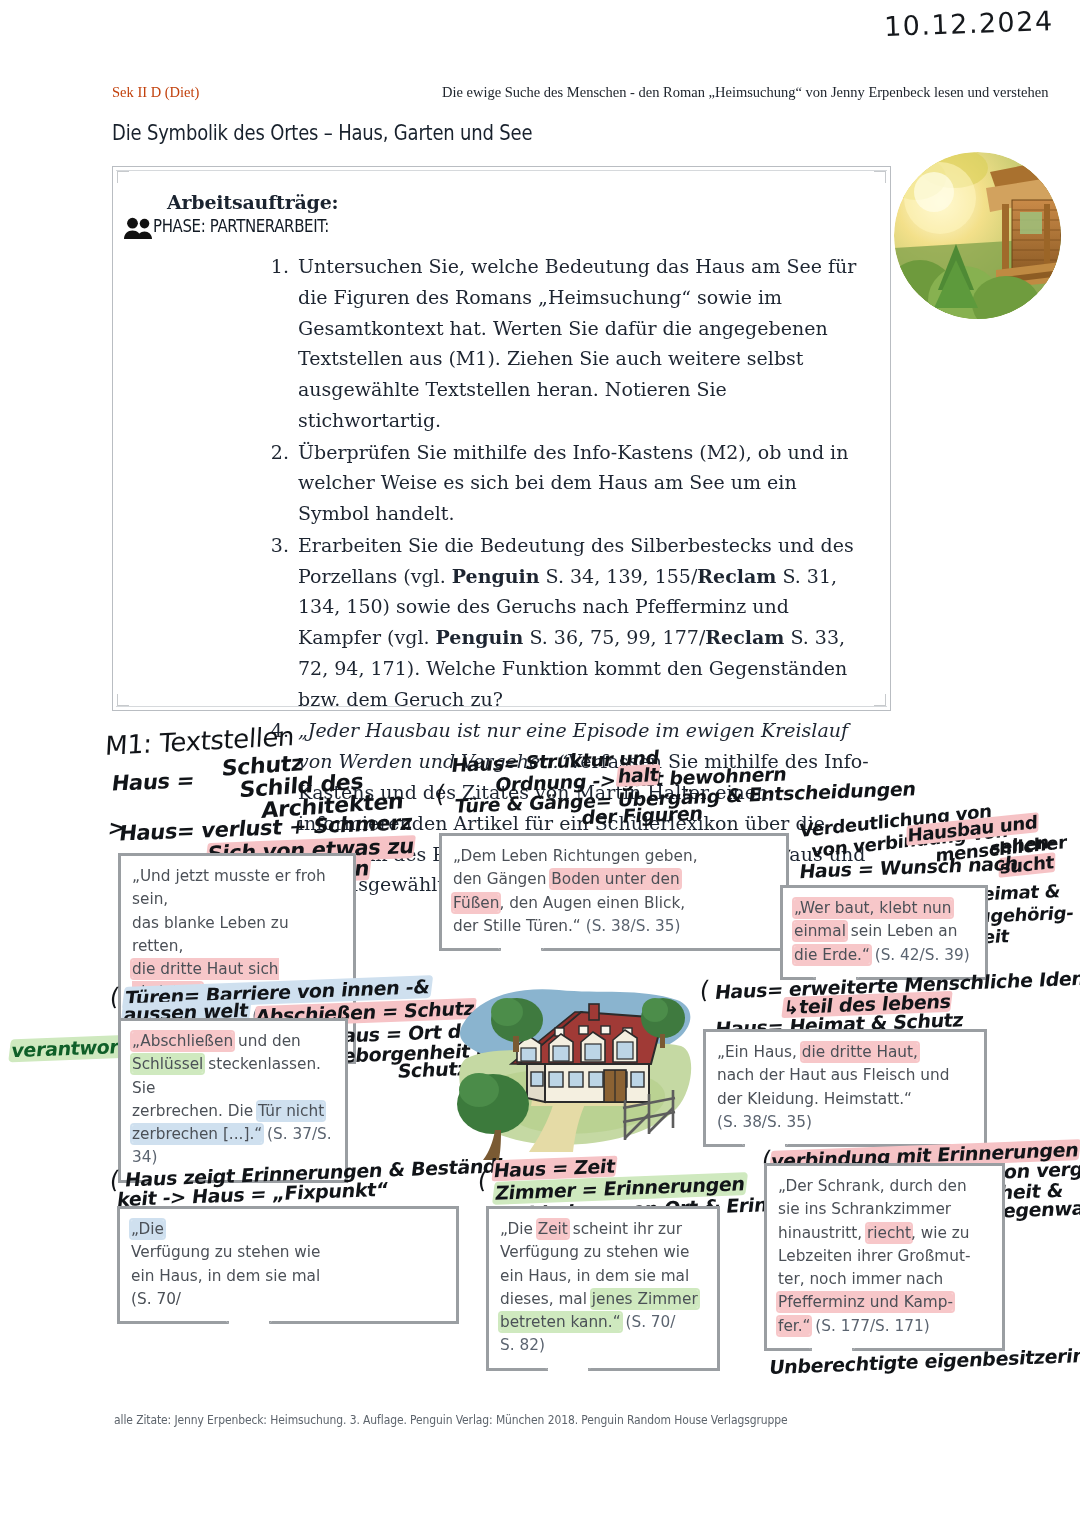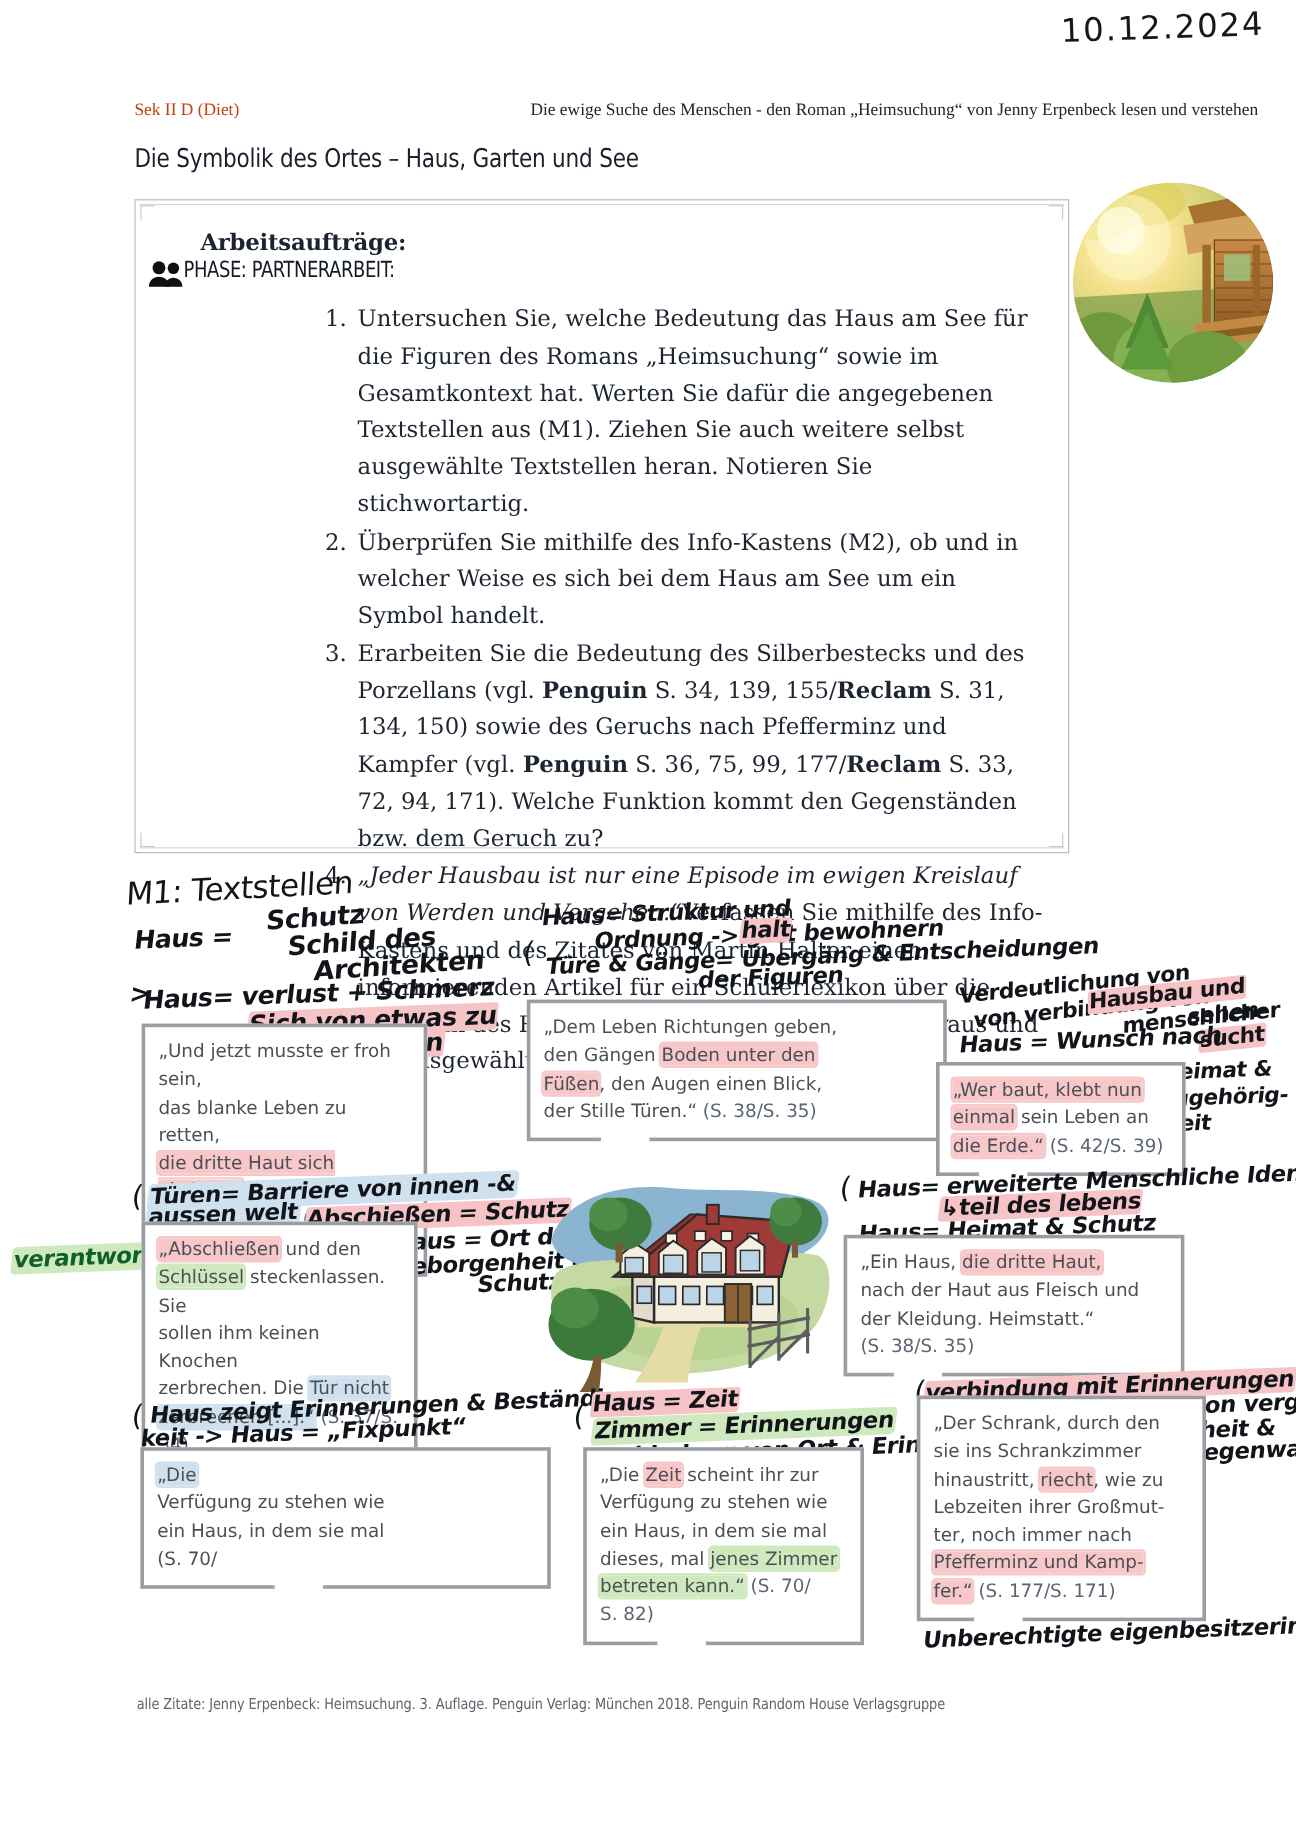--- a/index.html
+++ b/index.html
@@ -290,21 +290,20 @@
 <div class="hw skew mk-pink2" style="left:256px; top:1003px; font-size:19px;">Abschießen = Schutz</div>
 <div class="hw skew" style="left:328px; top:1024px; font-size:19px;">Haus = Ort der</div>
 <div class="hw skew" style="left:328px; top:1044px; font-size:19px;">Geborgenheit &amp;</div>
 <div class="hw skew" style="left:398px; top:1060px; font-size:19px;">Schutzes</div>
 
 <div class="hw skew green mk-green" style="left:12px; top:1038px; font-size:19px;">verantwortung=</div>
 
 <div class="qbox" style="left:118px; top:1018px; width:230px;">
   <div><span class="mk-pink">„Abschließen</span><span> und den</span></div>
   <div><span class="mk-green">Schlüssel</span><span> steckenlassen. Sie</span></div>
-  <div>sollen ihm keinen Knochen</div>
   <div><span>zerbrechen. Die </span><span class="mk-blue">Tür nicht</span></div>
   <div><span class="mk-blue">zerbrechen [...].“</span><span class="ref"> (S. 37/</span><span class="ref blue">S. 34</span><span class="ref">)</span></div>
   <span class="tail"></span>
   <span class="tailmask"></span>
 </div>
 
 <div id="house-illu">
   <svg width="265" height="198" viewBox="0 0 265 198">
 
     <path d="M14 62 C30 34 70 24 110 28 C150 32 192 26 228 38 C244 44 246 60 232 74

